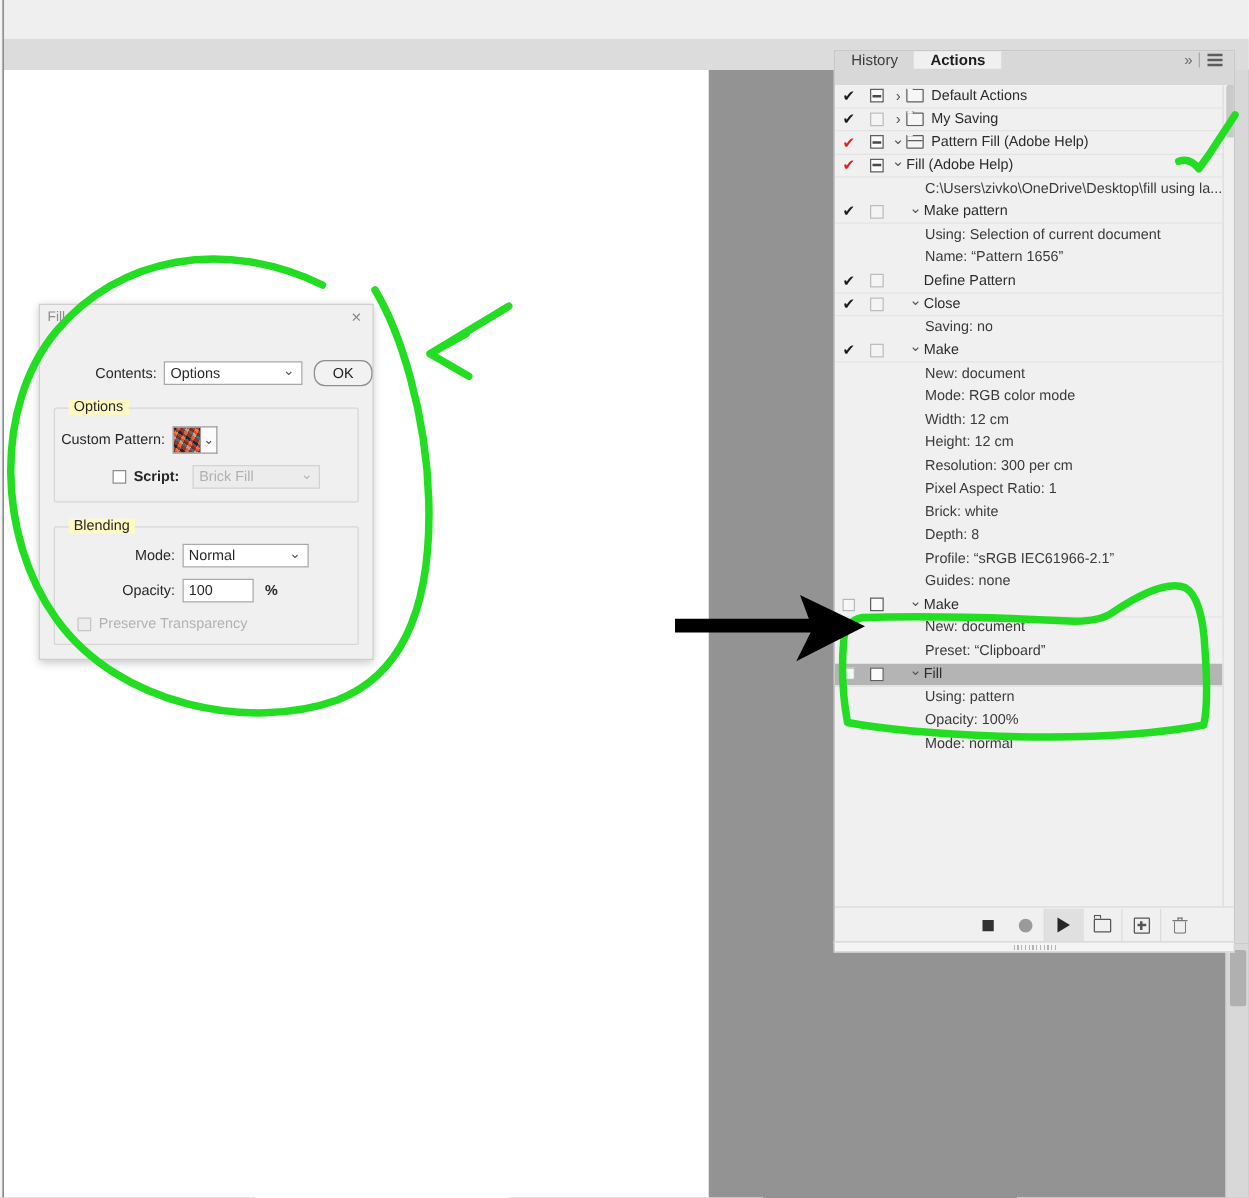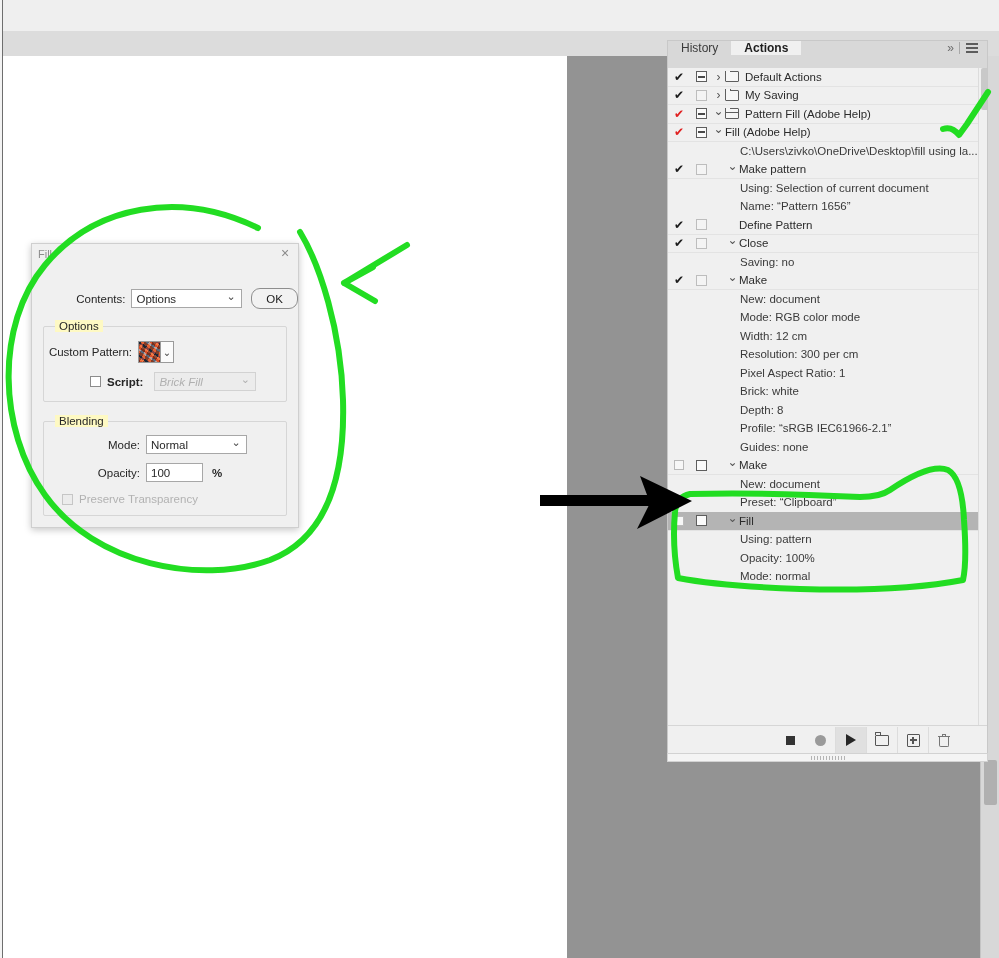--- a/index.html
+++ b/index.html
@@ -132,21 +132,21 @@
   #dlg-close{position:absolute;right:6px;top:2px;width:14px;height:14px;color:#8a8a8a;font-size:14px;line-height:14px;text-align:center;}
   .frm-row{display:flex;align-items:center;margin-top:6px;}
   .frm-lbl{text-align:right;font-size:11.5px;color:#262626;}
   .combo{
     height:19px;background:#ffffff;border:1px solid #a7a7a7;box-sizing:border-box;
     display:flex;align-items:center;padding:0 4px;position:relative;
   }
   .combo .cv{flex:1 1 auto;white-space:nowrap;overflow:hidden;}
   .combo .carr{width:12px;text-align:center;color:#4a4a4a;font-size:11px;position:relative;top:-2px;}
   .combo.disabled{background:#ececec;border:1px solid #d2d2d2;color:#b0b0b0;}
-  .combo.disabled .cv,.combo.disabled .carr{color:#b0b0b0;font-style:italic;}
+  .combo.disabled .cv,.combo.disabled .carr{color:#b0b0b0;}
   .btn{
     border:1px solid #8e8e8e;border-radius:9px;background:#f2f2f2;height:19px;
     display:flex;align-items:center;justify-content:center;font-size:11.5px;color:#202020;
   }
   .grp{border:1px solid #d6d6d6;border-radius:2px;position:relative;margin:0 11px;}
   .grp > .grp-title{position:absolute;left:11px;top:-7px;background:#fef9c3;padding:0 4px;font-size:11.5px;color:#262626;}
   .swatch{
     width:23px;height:22px;border:1px solid #9a9a9a;box-sizing:border-box;
     background:
       repeating-linear-gradient(35deg,#c2462a 0 2px,#e8704a 2px 4px,#2d3a4a 4px 6px,#cf5a38 6px 9px,#8d9aa6 9px 11px),
@@ -361,20 +361,28 @@
           <div class="col-body">
             <span class="ind-3"></span>
             <span class="lbl">Width: 12 cm</span>
           </div>
         </div>
         <div class="row detail">
           <div class="col-check"></div>
           <div class="col-dlg"></div>
           <div class="col-body">
             <span class="ind-3"></span>
+            <span class="lbl">Height: 12 cm</span>
+          </div>
+        </div>
+        <div class="row detail">
+          <div class="col-check"></div>
+          <div class="col-dlg"></div>
+          <div class="col-body">
+            <span class="ind-3"></span>
             <span class="lbl">Resolution: 300 per cm</span>
           </div>
         </div>
         <div class="row detail">
           <div class="col-check"></div>
           <div class="col-dlg"></div>
           <div class="col-body">
             <span class="ind-3"></span>
             <span class="lbl">Pixel Aspect Ratio: 1</span>
           </div>

